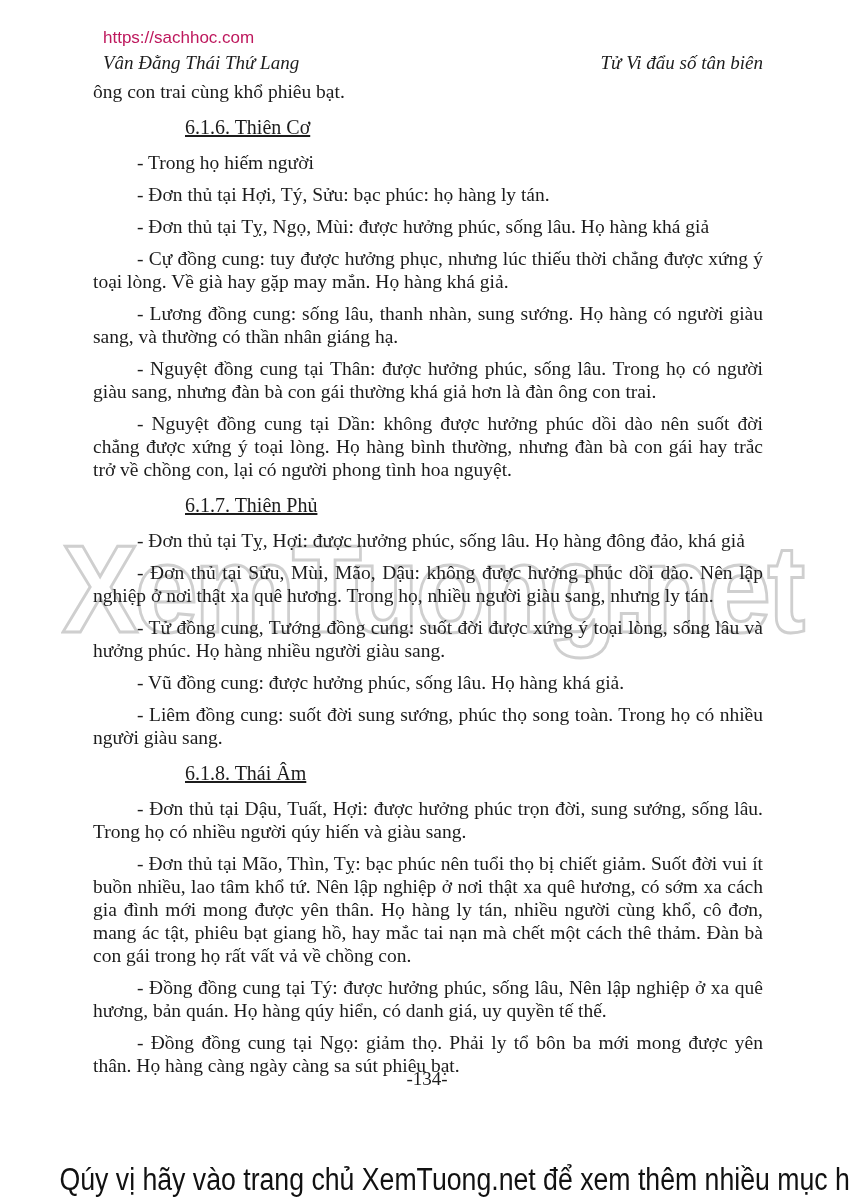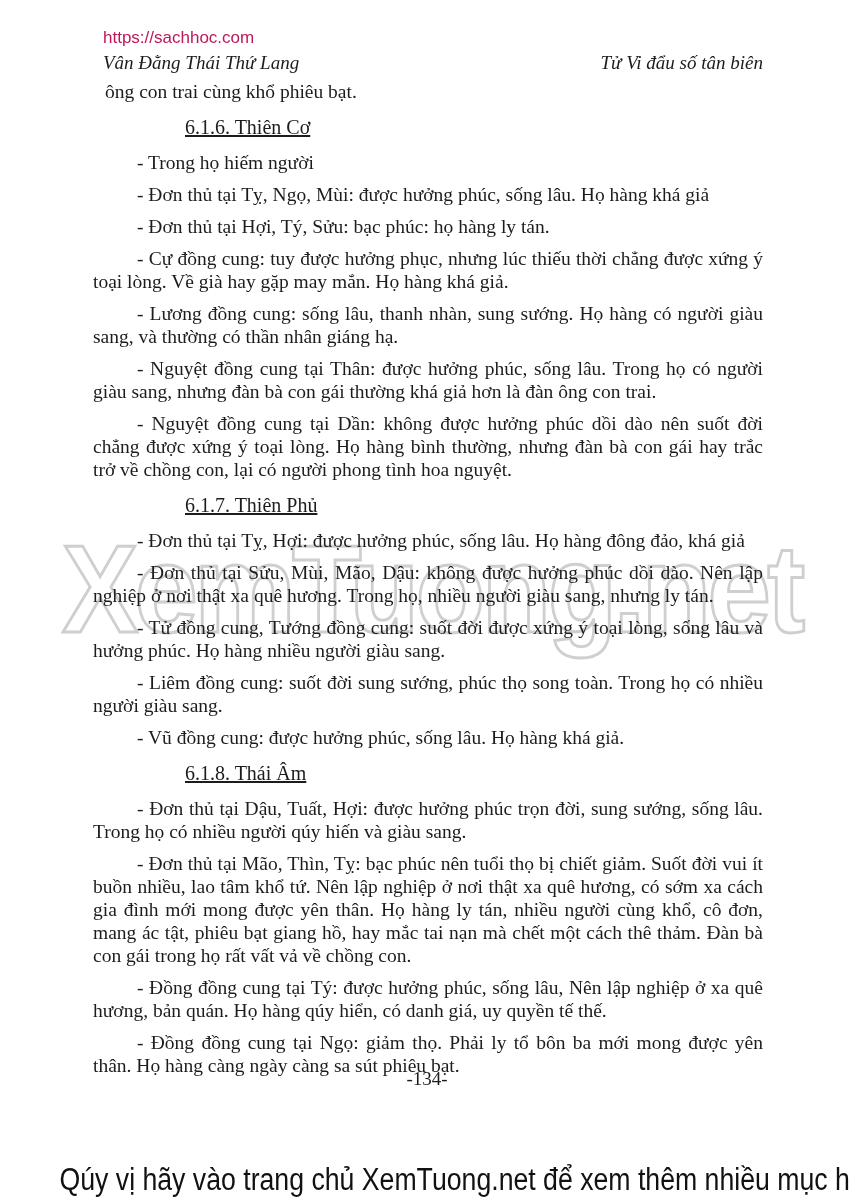--- a/index.html
+++ b/index.html
@@ -60,21 +60,21 @@
     line-height:23px;
     text-align:justify;
     text-indent:44px;
     margin:9px 0;
   }
   .para-noindent{
     font-size:19.5px;
     line-height:23px;
     text-align:justify;
     text-indent:0;
-    margin:6px 0 9px 12px;
+    margin:6px 0 9px 0;
   }
   .heading{
     font-size:20px;
     line-height:24px;
     text-decoration:underline;
     margin:12px 0 12px 92px;
   }
   .page-number{
     position:absolute;
     left:4px; right:0;
@@ -110,32 +110,32 @@
     <a href="#" class="site-link">https://sachhoc.com</a>
 
     <div class="running-head">
       <span class="left">Vân Đằng Thái Thứ Lang</span>
       <span class="right">Tử Vi đẩu số tân biên</span>
     </div>
 
     <div class="para-noindent">ông con trai cùng khổ phiêu bạt.</div>
     <div class="heading">6.1.6. Thiên Cơ</div>
     <div class="para">- Trong họ hiếm người</div>
+    <div class="para">- Đơn thủ tại Hợi, Tý, Sửu: bạc phúc: họ hàng ly tán.</div>
     <div class="para">- Đơn thủ tại Tỵ, Ngọ, Mùi: được hưởng phúc, sống lâu. Họ hàng khá giả</div>
-    <div class="para">- Đơn thủ tại Hợi, Tý, Sửu: bạc phúc: họ hàng ly tán.</div>
     <div class="para">- Cự đồng cung: tuy được hưởng phục, nhưng lúc thiếu thời chẳng được xứng ý toại lòng. Về già hay gặp may mắn. Họ hàng khá giả.</div>
     <div class="para">- Lương đồng cung: sống lâu, thanh nhàn, sung sướng. Họ hàng có người giàu sang, và thường có thần nhân giáng hạ.</div>
     <div class="para">- Nguyệt đồng cung tại Thân: được hưởng phúc, sống lâu. Trong họ có người giàu sang, nhưng đàn bà con gái thường khá giả hơn là đàn ông con trai.</div>
     <div class="para">- Nguyệt đồng cung tại Dần: không được hưởng phúc dồi dào nên suốt đời chẳng được xứng ý toại lòng. Họ hàng bình thường, nhưng đàn bà con gái hay trắc trở về chồng con, lại có người phong tình hoa nguyệt.</div>
     <div class="heading">6.1.7. Thiên Phủ</div>
     <div class="para">- Đơn thủ tại Tỵ, Hợi: được hưởng phúc, sống lâu. Họ hàng đông đảo, khá giả</div>
     <div class="para">- Đơn thủ tại Sửu, Mùi, Mão, Dậu: không được hưởng phúc dồi dào. Nên lập nghiệp ở nơi thật xa quê hương. Trong họ, nhiều người giàu sang, nhưng ly tán.</div>
     <div class="para">- Tử đồng cung, Tướng đồng cung: suốt đời được xứng ý toại lòng, sống lâu và hưởng phúc. Họ hàng nhiều người giàu sang.</div>
+    <div class="para">- Vũ đồng cung: được hưởng phúc, sống lâu. Họ hàng khá giả.</div>
     <div class="para">- Liêm đồng cung: suốt đời sung sướng, phúc thọ song toàn. Trong họ có nhiều người giàu sang.</div>
-    <div class="para">- Vũ đồng cung: được hưởng phúc, sống lâu. Họ hàng khá giả.</div>
     <div class="heading">6.1.8. Thái Âm</div>
     <div class="para">- Đơn thủ tại Dậu, Tuất, Hợi: được hưởng phúc trọn đời, sung sướng, sống lâu. Trong họ có nhiều người qúy hiến và giàu sang.</div>
     <div class="para">- Đơn thủ tại Mão, Thìn, Tỵ: bạc phúc nên tuổi thọ bị chiết giảm. Suốt đời vui ít buồn nhiều, lao tâm khổ tứ. Nên lập nghiệp ở nơi thật xa quê hương, có sớm xa cách gia đình mới mong được yên thân. Họ hàng ly tán, nhiều người cùng khổ, cô đơn, mang ác tật, phiêu bạt giang hồ, hay mắc tai nạn mà chết một cách thê thảm. Đàn bà con gái trong họ rất vất vả về chồng con.</div>
     <div class="para">- Đồng đồng cung tại Tý: được hưởng phúc, sống lâu, Nên lập nghiệp ở xa quê hương, bản quán. Họ hàng qúy hiển, có danh giá, uy quyền tế thế.</div>
     <div class="para">- Đồng đồng cung tại Ngọ: giảm thọ. Phải ly tổ bôn ba mới mong được yên thân. Họ hàng càng ngày càng sa sút phiêu bạt.</div>
 
   </div>
 
   <div class="page-number">-134-</div>
 

